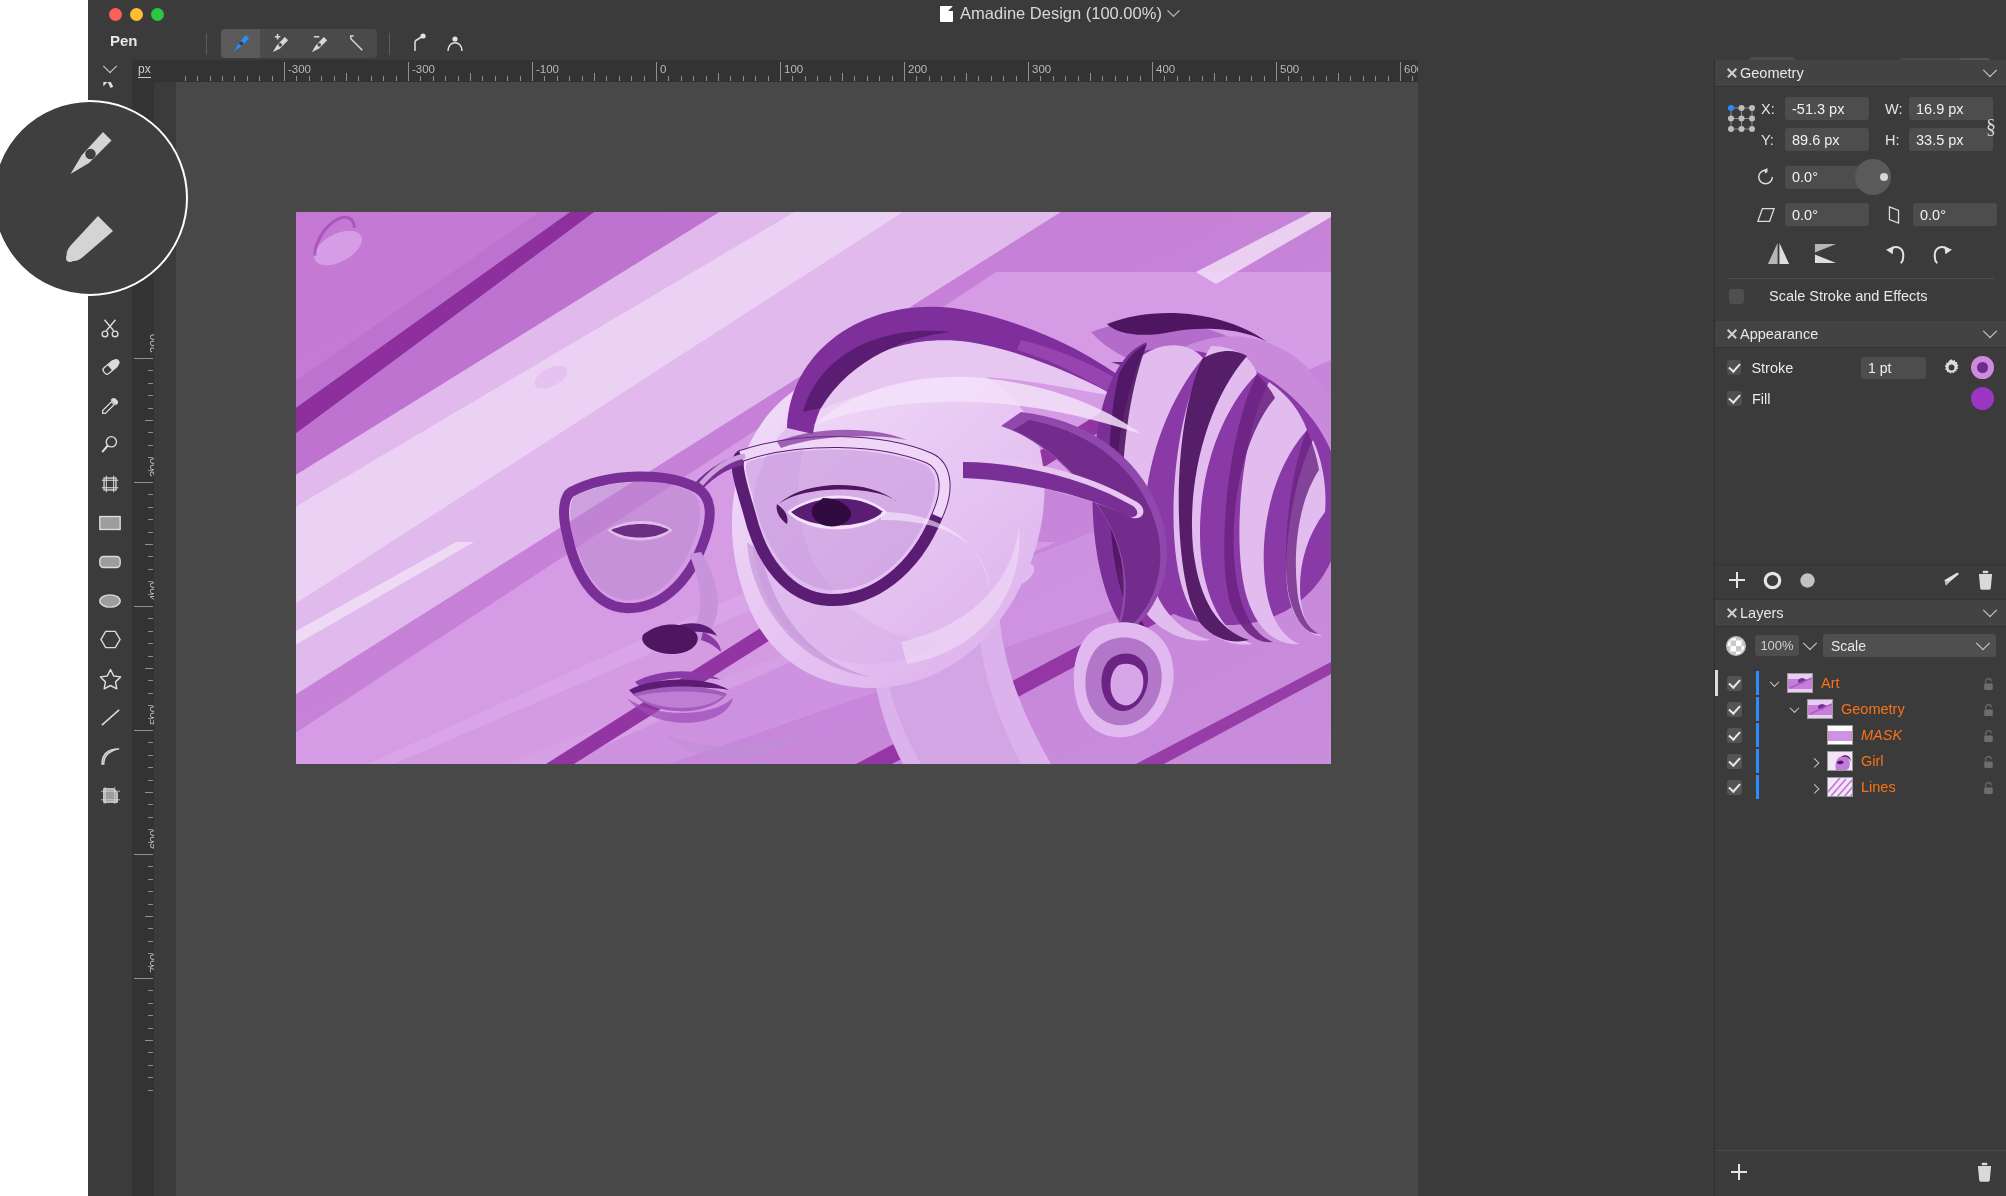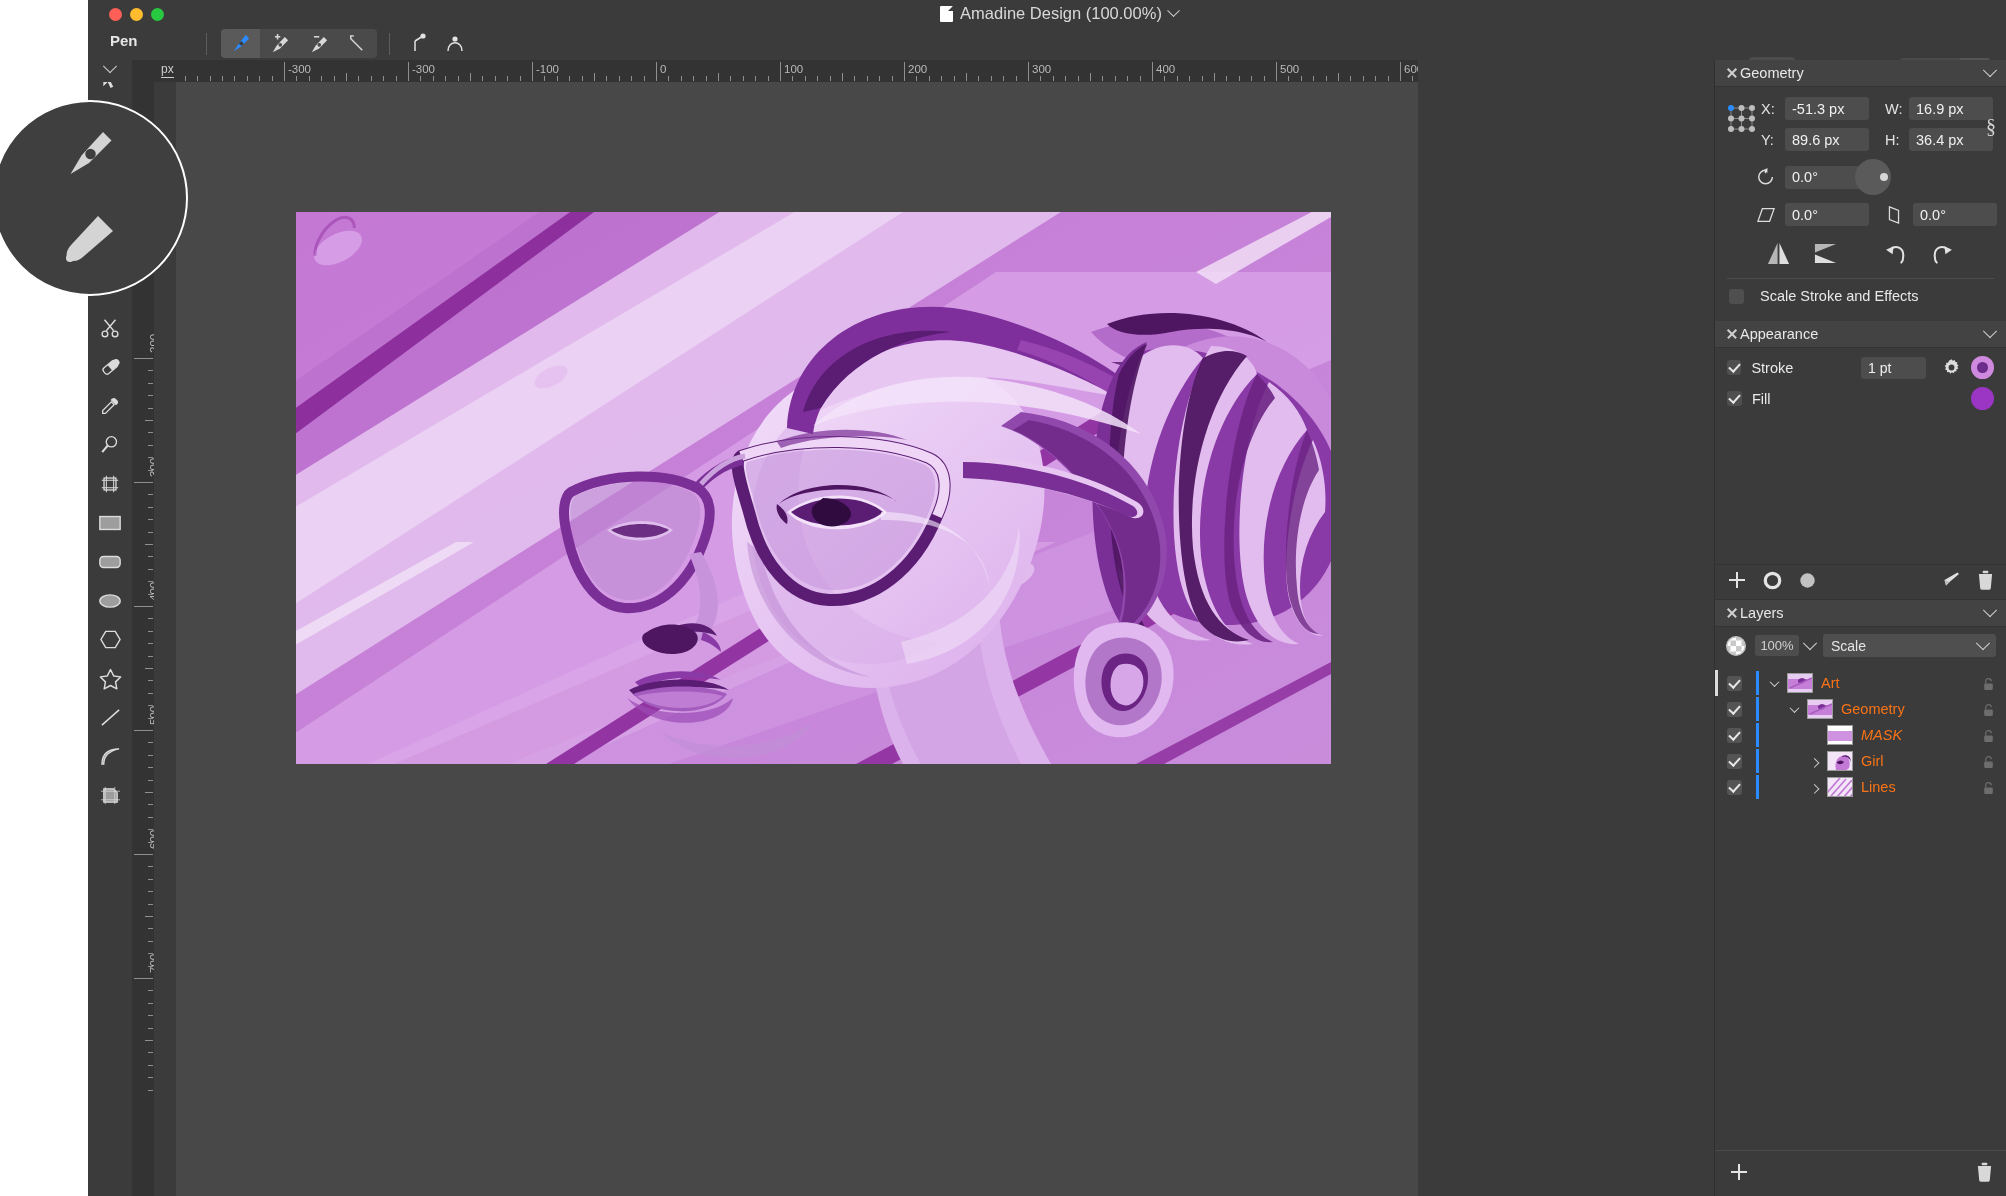--- a/index.html
+++ b/index.html
@@ -51,21 +51,21 @@
 
   
   .palette{ position:absolute; left:0; top:60px; width:44px; height:1136px; background:#3b3b3b; }
   .ptool{ width:44px; height:39px; display:flex; align-items:center; justify-content:center; }
 
   
   .ruler-corner{ position:absolute; left:44px; top:60px; width:44px; height:22px; background:#333;}
   .corner-chev{ position:absolute; left:0; top:60px; width:44px; height:22px;
       display:flex; align-items:center; justify-content:center; background:#3b3b3b;}
   .px-tag{ position:absolute; left:50px; top:62px; font-size:12px; color:#cfcfcf;
-      border-bottom:1.4px solid #cfcfcf; padding-bottom:1px;margin-left:23px;}
+      border-bottom:1.4px solid #cfcfcf; padding-bottom:1px;}
   .ruler-h{ position:absolute; left:88px; top:60px; width:1242px; height:22px;
       background:#333; overflow:hidden;}
   .ruler-v{ position:absolute; left:44px; top:82px; width:22px; height:1114px;
       background:#333; overflow:hidden; }
   .ruler-v-pad{ position:absolute; left:66px; top:82px; width:22px; height:1114px; background:#3b3b3b;}
   .tick{ position:absolute; background:#8f8f8f; }
   .rlab{ position:absolute; color:#b9b9b9; font-size:11.5px; }
   .rlab-v{ position:absolute; color:#b9b9b9; font-size:11.5px; transform-origin:left top;
       transform:rotate(-90deg); }
 
@@ -103,21 +103,21 @@
      margin-left:-14px;}
   .rot-dial .knob{ position:absolute; right:3px; top:14px; width:8px; height:8px; border-radius:50%;
      background:#d6d6d6;}
   .skew-row{ display:flex; align-items:center; margin-left:38px; margin-top:8px;}
 
   .xform-row{ display:flex; align-items:center; justify-content:center; gap:0; margin-top:12px;
      padding:0 40px;}
   .xf-btn{ width:52px; height:30px; display:flex; align-items:center; justify-content:center;}
 
   .divider{ height:1px; background:#4e4e4e; margin:10px 12px 0 12px;}
-  .chk-row{ display:flex; align-items:center; gap:16px; padding:9px 14px 11px 14px;}
+  .chk-row{ display:flex; align-items:center; gap:25px; padding:9px 14px 11px 14px;}
   .chkbox{ width:15px; height:15px; border-radius:3px; background:#4f4f4f;}
   .chkbox.on{ background:#4f4f4f; position:relative;}
   .chkbox.on:after{ content:""; position:absolute; left:4px; top:1px; width:5px; height:9px;
      border-right:2px solid #e8e8e8; border-bottom:2px solid #e8e8e8; transform:rotate(42deg);}
   .chk-lab{ color:#e8e8e8; font-size:14.5px;}
 
   .app-row{ display:flex; align-items:center; padding:4px 12px; height:31px; gap:10px;}
   .app-name{ color:#eaeaea; font-size:14.5px; width:104px;}
   .app-field{ width:68px; height:22px; background:#4d4d4d; border-radius:3px; color:#f0f0f0;
      font-size:14px; display:flex; align-items:center; padding-left:7px;}
@@ -740,21 +740,21 @@
           <span class="finput">-51.3 px</span>
           <span class="fgap"></span>
           <span class="flab">W:</span>
           <span class="finput">16.9 px</span>
         </div>
         <div class="fieldrow">
           <span class="flab">Y:</span>
           <span class="finput">89.6 px</span>
           <span class="fgap"></span>
           <span class="flab">H:</span>
-          <span class="finput">36.4 px</span>
+          <span class="finput">33.5 px</span>
         </div>
 
         <div class="rot-row">
           <span style="width:26px; display:flex; justify-content:center;">
             <svg width="20" height="20" viewBox="0 0 22 22">
                 <path d="M18 11 A7.5 7.5 0 1 1 10.5 3.5 L10.5 7" fill="none" stroke="#dcdcdc" stroke-width="1.6"></path>
                 <path d="M12.6 1.2 L8.2 3.6 L12.6 6.2 Z" fill="#dcdcdc"></path>
               </svg>
           </span>
           <span class="finput" style="width:84px; margin-left:6px;">0.0°</span>

